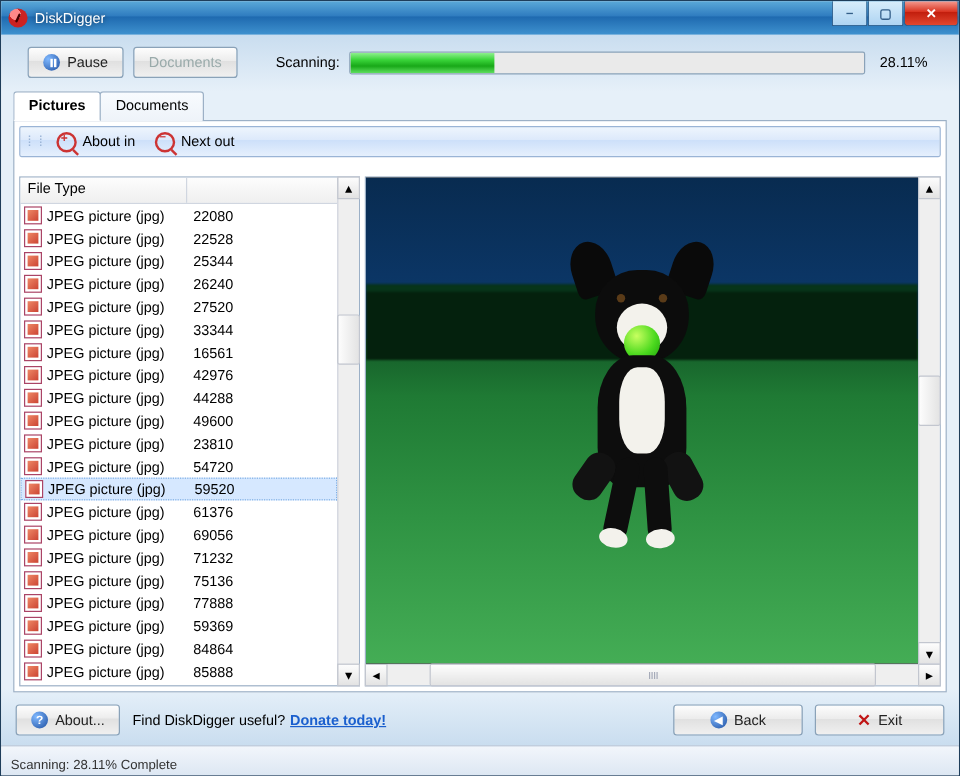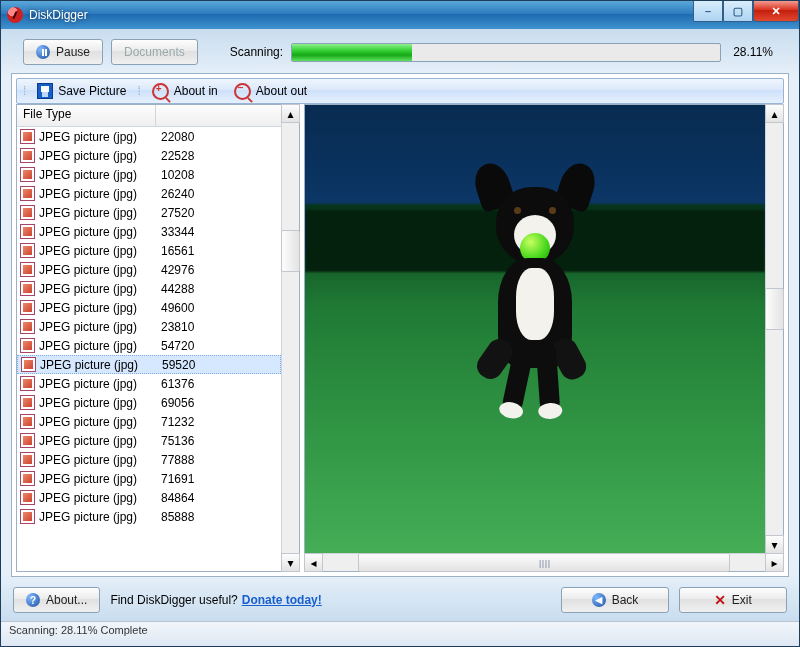--- a/index.html
+++ b/index.html
@@ -31,21 +31,21 @@
   .toolbar{height:24px;border:1px solid #9ab4d6;background:linear-gradient(to bottom,#eef5fd,#dce9fb 45%,#cde0fa 46%,#e6f0fd);border-radius:2px;display:flex;align-items:center;padding:0 4px;gap:2px;}
   .toolbar .sep{margin:0 2px;color:#9ab4d6;}
   .tbtn{display:flex;align-items:center;gap:5px;padding:2px 6px;border:1px solid transparent;border-radius:3px;cursor:pointer;}
   .save-icon{width:14px;height:14px;background:#1560c8;border:1px solid #0a3d86;position:relative;}
   .save-icon::before{content:"";position:absolute;inset:2px 3px 6px 3px;background:#fff;}
   .save-icon::after{content:"";position:absolute;left:4px;right:4px;bottom:1px;height:5px;background:#c0d8f7;}
   .mag{width:13px;height:13px;border:2px solid #c33;border-radius:50%;position:relative;}
   .mag::after{content:"";position:absolute;width:6px;height:2px;background:#c33;bottom:-3px;right:-4px;transform:rotate(45deg);}
   .mag.plus::before{content:"+";color:#c33;font-size:10px;font-weight:bold;position:absolute;left:2px;top:-2px;}
   .mag.minus::before{content:"–";color:#c33;font-size:10px;font-weight:bold;position:absolute;left:2px;top:-3px;}
-  .panes{flex:1;display:flex;gap:4px;margin-top:0;min-height:0;}
+  .panes{flex:1;display:flex;gap:4px;margin-top:16px;min-height:0;}
   .list-wrap{width:282px;display:flex;border:1px solid #9cb0c6;}
   .list{flex:1;display:flex;flex-direction:column;overflow:hidden;}
   .list-header{display:flex;background:linear-gradient(to bottom,#fdfdfd,#efefef);border-bottom:1px solid #d0d6e0;height:21px;}
   .list-header .col{padding:2px 6px;border-right:1px solid #d0d6e0;}
   .c1{width:126px;}.c2{flex:1;}
   .rows{flex:1;overflow:hidden;}
   .row{display:flex;align-items:center;height:19px;padding-left:3px;}
   .row.selected{background:#d6e8ff;border:1px dotted #7daee4;height:17px;}
   .file-icon{width:15px;height:15px;margin-right:4px;position:relative;flex-shrink:0;background:#fff;border:1px solid #a46;box-sizing:border-box;}
   .file-icon::before{content:"";position:absolute;inset:2px;background:linear-gradient(135deg,#e86,#c43);}
@@ -75,28 +75,28 @@
   .fl{position:absolute;top:180px;width:20px;height:70px;background:#0d0d0d;border-radius:10px;}
   .fl.l{left:38px;transform:rotate(12deg);}
   .fl.r{right:42px;transform:rotate(-4deg);}
   .paw{position:absolute;bottom:-6px;left:-2px;width:24px;height:16px;background:#f3f2ec;border-radius:50%;}
   .bl{position:absolute;top:175px;width:26px;height:42px;background:#121212;border-radius:12px;}
   .bl.l{left:12px;transform:rotate(35deg);}
   .bl.r{right:18px;transform:rotate(-28deg);}
   .hstrip{height:17px;display:flex;background:#efefef;border-top:1px solid #cfd3dc;}
   .hstrip .arr{width:17px;display:flex;align-items:center;justify-content:center;border:1px solid #c2c6cf;margin:-1px;background:linear-gradient(to bottom,#fdfdfd,#e3e3e3);}
   .hstrip .htrack{flex:1;position:relative;}
-  .hstrip .hthumb{position:absolute;top:-1px;bottom:-1px;left:8%;right:8%;background:linear-gradient(to bottom,#fdfdfd,#e3e3e3);border:1px solid #c2c6cf;border-radius:2px;display:flex;align-items:center;justify-content:center;color:#a6abb9;font-size:14px;letter-spacing:-1px;}
+  .hstrip .hthumb{position:absolute;top:-1px;bottom:-1px;left:8%;right:8%;background:linear-gradient(to bottom,#fdfdfd,#e3e3e3);border:1px solid #c2c6cf;border-radius:2px;display:flex;align-items:center;justify-content:center;color:#a6abb9;font-size:11px;letter-spacing:-1px;}
   .footer-row{display:flex;align-items:center;gap:10px;margin:10px 2px 4px;}
   .about-icon{width:14px;height:14px;border-radius:50%;background:radial-gradient(circle at 30% 30%,#7fb8ff,#1e4fa0);color:#fff;display:flex;align-items:center;justify-content:center;font-size:10px;font-weight:bold;}
   .link{color:#1a5fce;font-weight:bold;text-decoration:underline;cursor:pointer;}
   .wide-btn{width:108px;justify-content:center;}
   .back-icon{width:14px;height:14px;border-radius:50%;background:radial-gradient(circle at 30% 30%,#7fb8ff,#1e4fa0);display:flex;align-items:center;justify-content:center;color:#fff;font-weight:bold;}
   .x-icon{color:#c01414;font-weight:bold;font-size:14px;}
-  .statusbar{height:20px;background:linear-gradient(to bottom,#f2f6fb,#dde7f3);border-top:1px solid #b5c4d6;padding:2px 8px;font-size:11px;color:#333;display:flex;align-items:flex-start;}
+  .statusbar{height:20px;background:linear-gradient(to bottom,#f2f6fb,#dde7f3);border-top:1px solid #b5c4d6;padding:2px 8px;font-size:11px;color:#333;display:flex;align-items:flex-end;}
 </style>
 </head>
 <body>
 
 <div class="window">
 
   <div class="titlebar">
     <span class="app-icon"></span>
     <span class="title">DiskDigger</span>
     <div class="win-controls">
@@ -122,37 +122,37 @@
       <button class="btn disabled">
         <span>Documents</span>
       </button>
       <span class="progress-label">Scanning:</span>
       <div class="progress-bar">
         <div class="progress-fill" id="progress-fill" style="width: 28.11%;"></div>
       </div>
       <span class="progress-pct">28.11%</span>
     </div>
 
+    <div class="tabs">
+      <div class="tab active"><span>Pictures</span></div>
+      <div class="tab"><span>Documents</span></div>
+    </div>
 
     <div class="tab-panel">
 
       <div class="toolbar">
         <span class="sep">⁞</span>
-        <div class="tbtn">
-          <span class="save-icon"></span>
-          <span>Save Picture</span>
-        </div>
         <span class="sep">⁞</span>
         <div class="tbtn">
           <span class="mag plus"></span>
           <span>About in</span>
         </div>
         <div class="tbtn">
           <span class="mag minus"></span>
-          <span>About out</span>
+          <span>Next out</span>
         </div>
       </div>
 
       <div class="panes">
 
         <div class="list-wrap">
           <div class="list">
             <div class="list-header">
               <div class="col c1">File Type</div>
             </div>
@@ -163,21 +163,21 @@
                   <span class="t2">22080</span>
                 </div>
                 <div class="row">
                   <span class="file-icon"></span>
                   <span class="t1">JPEG picture (jpg)</span>
                   <span class="t2">22528</span>
                 </div>
                 <div class="row">
                   <span class="file-icon"></span>
                   <span class="t1">JPEG picture (jpg)</span>
-                  <span class="t2">10208</span>
+                  <span class="t2">25344</span>
                 </div>
                 <div class="row">
                   <span class="file-icon"></span>
                   <span class="t1">JPEG picture (jpg)</span>
                   <span class="t2">26240</span>
                 </div>
                 <div class="row">
                   <span class="file-icon"></span>
                   <span class="t1">JPEG picture (jpg)</span>
                   <span class="t2">27520</span>
@@ -243,21 +243,21 @@
                   <span class="t2">75136</span>
                 </div>
                 <div class="row">
                   <span class="file-icon"></span>
                   <span class="t1">JPEG picture (jpg)</span>
                   <span class="t2">77888</span>
                 </div>
                 <div class="row">
                   <span class="file-icon"></span>
                   <span class="t1">JPEG picture (jpg)</span>
-                  <span class="t2">71691</span>
+                  <span class="t2">59369</span>
                 </div>
                 <div class="row">
                   <span class="file-icon"></span>
                   <span class="t1">JPEG picture (jpg)</span>
                   <span class="t2">84864</span>
                 </div>
                 <div class="row">
                   <span class="file-icon"></span>
                   <span class="t1">JPEG picture (jpg)</span>
                   <span class="t2">85888</span>

